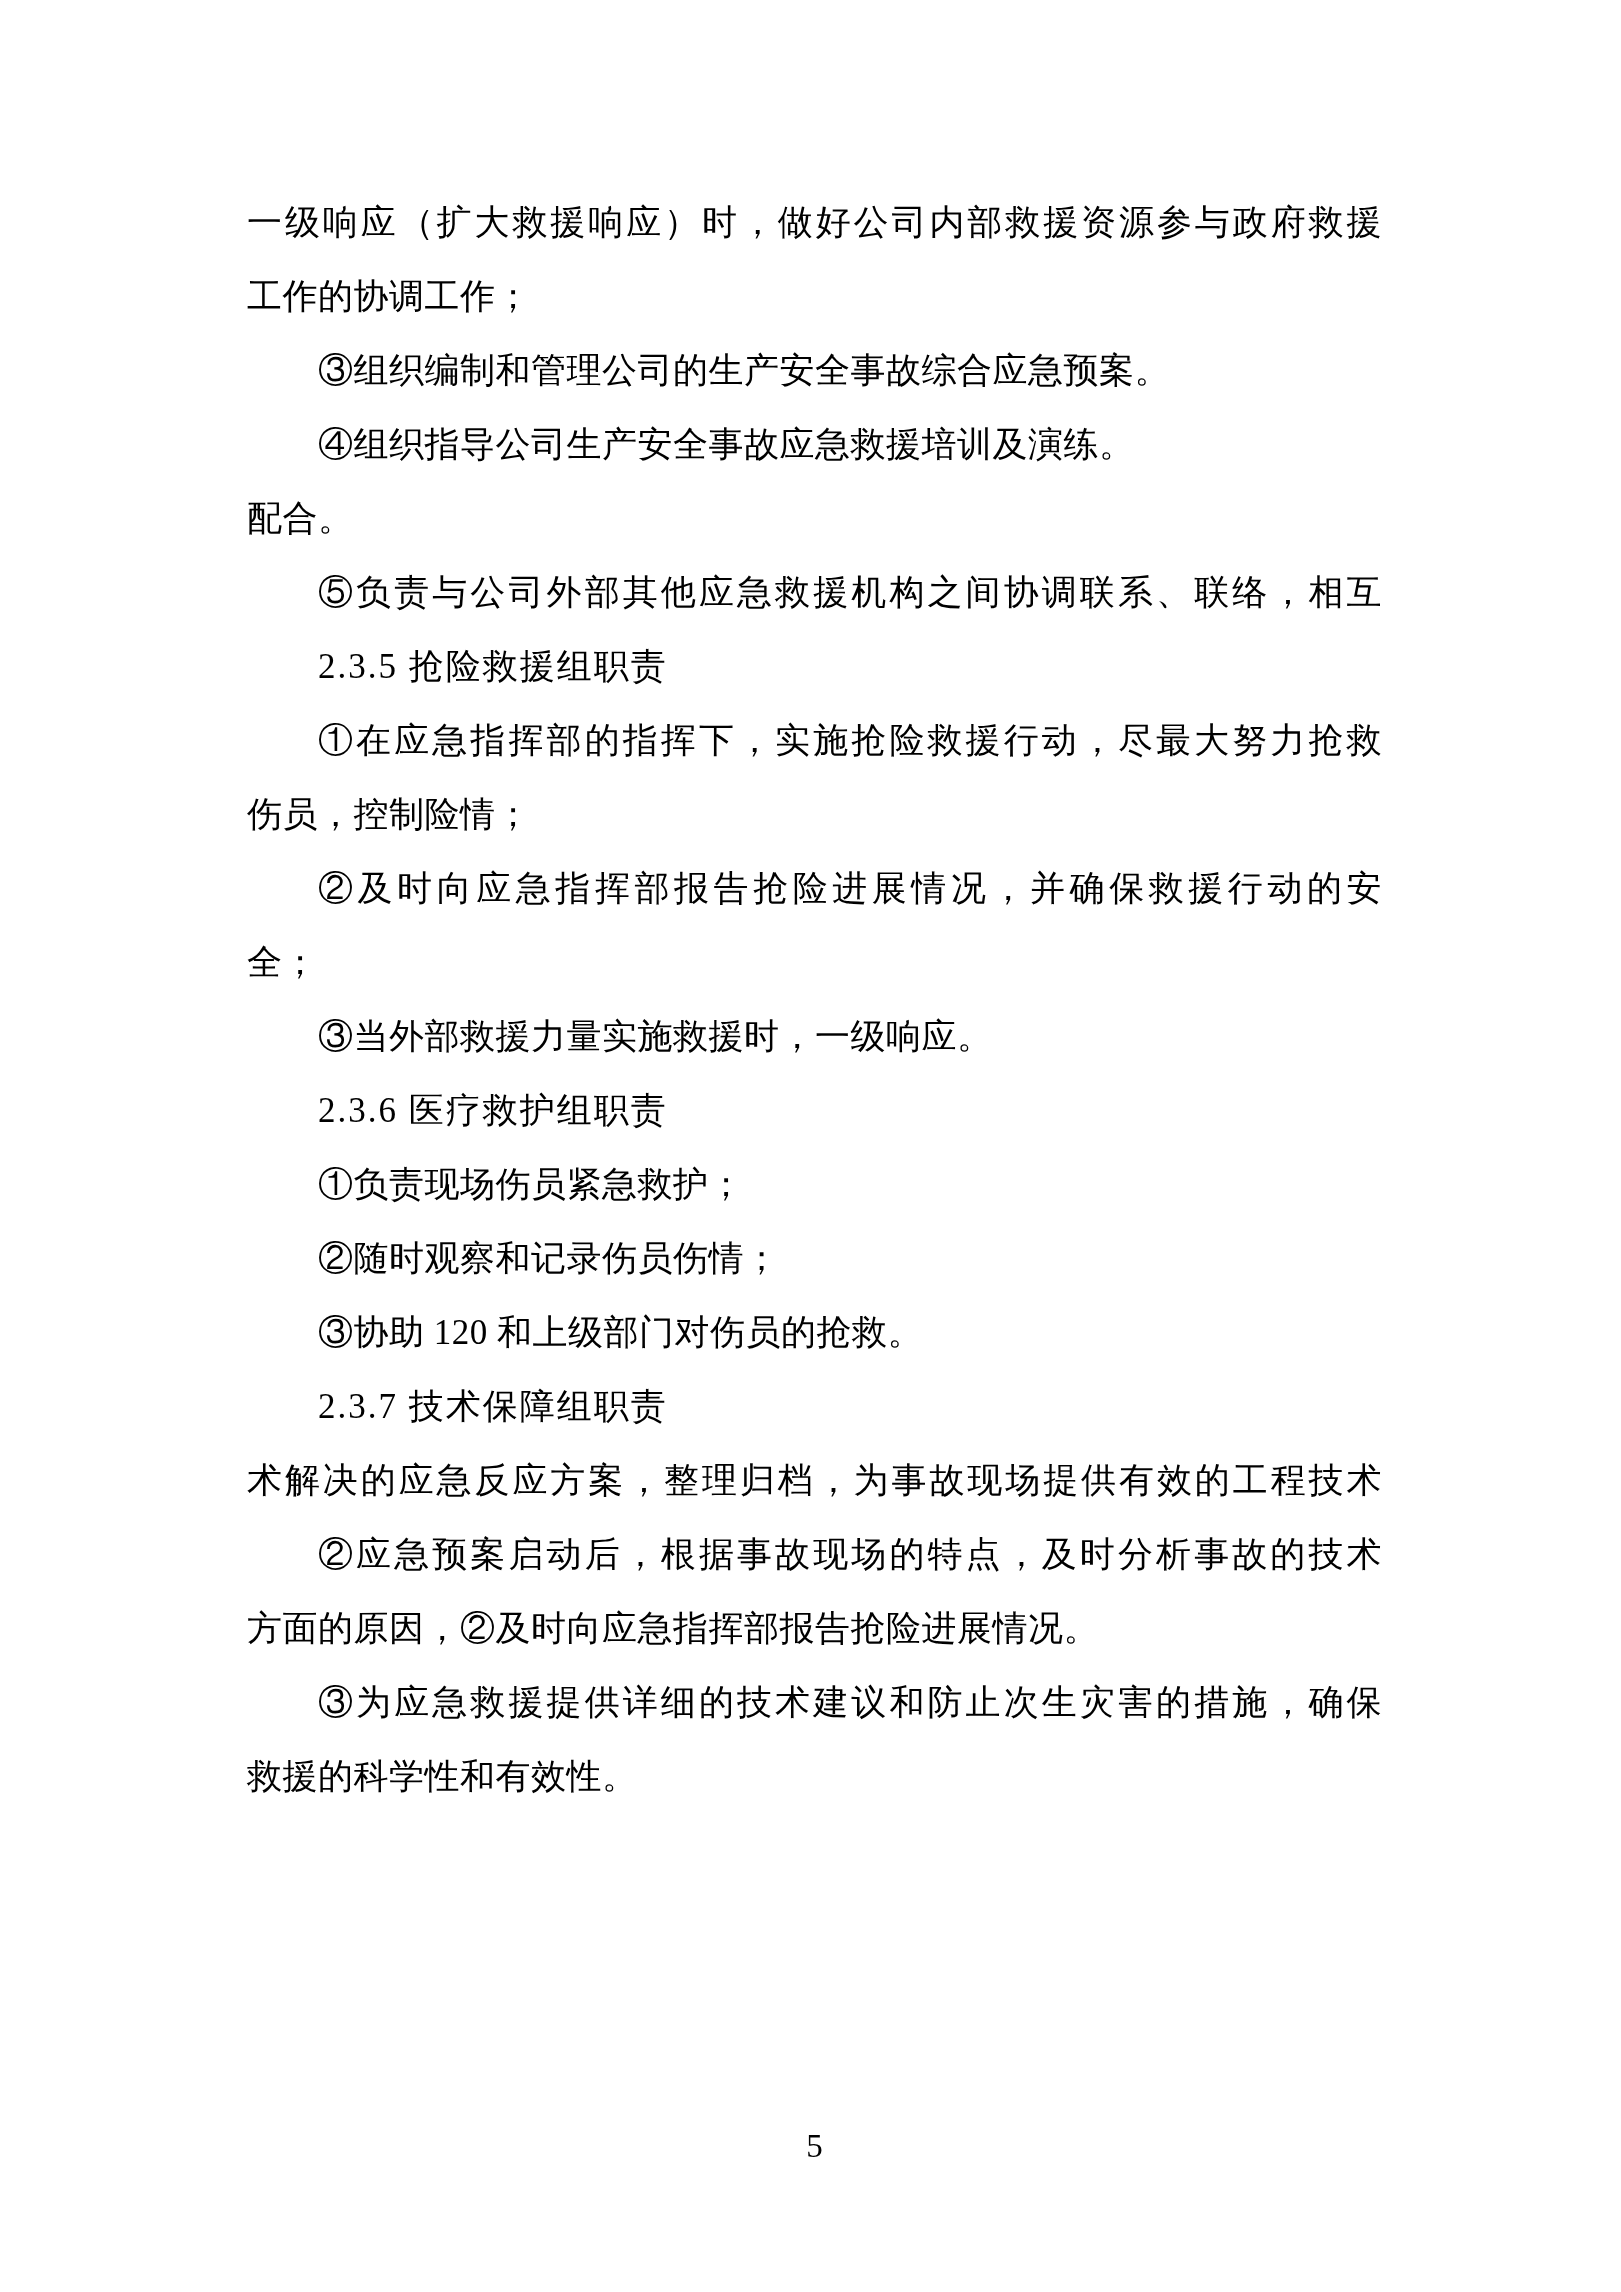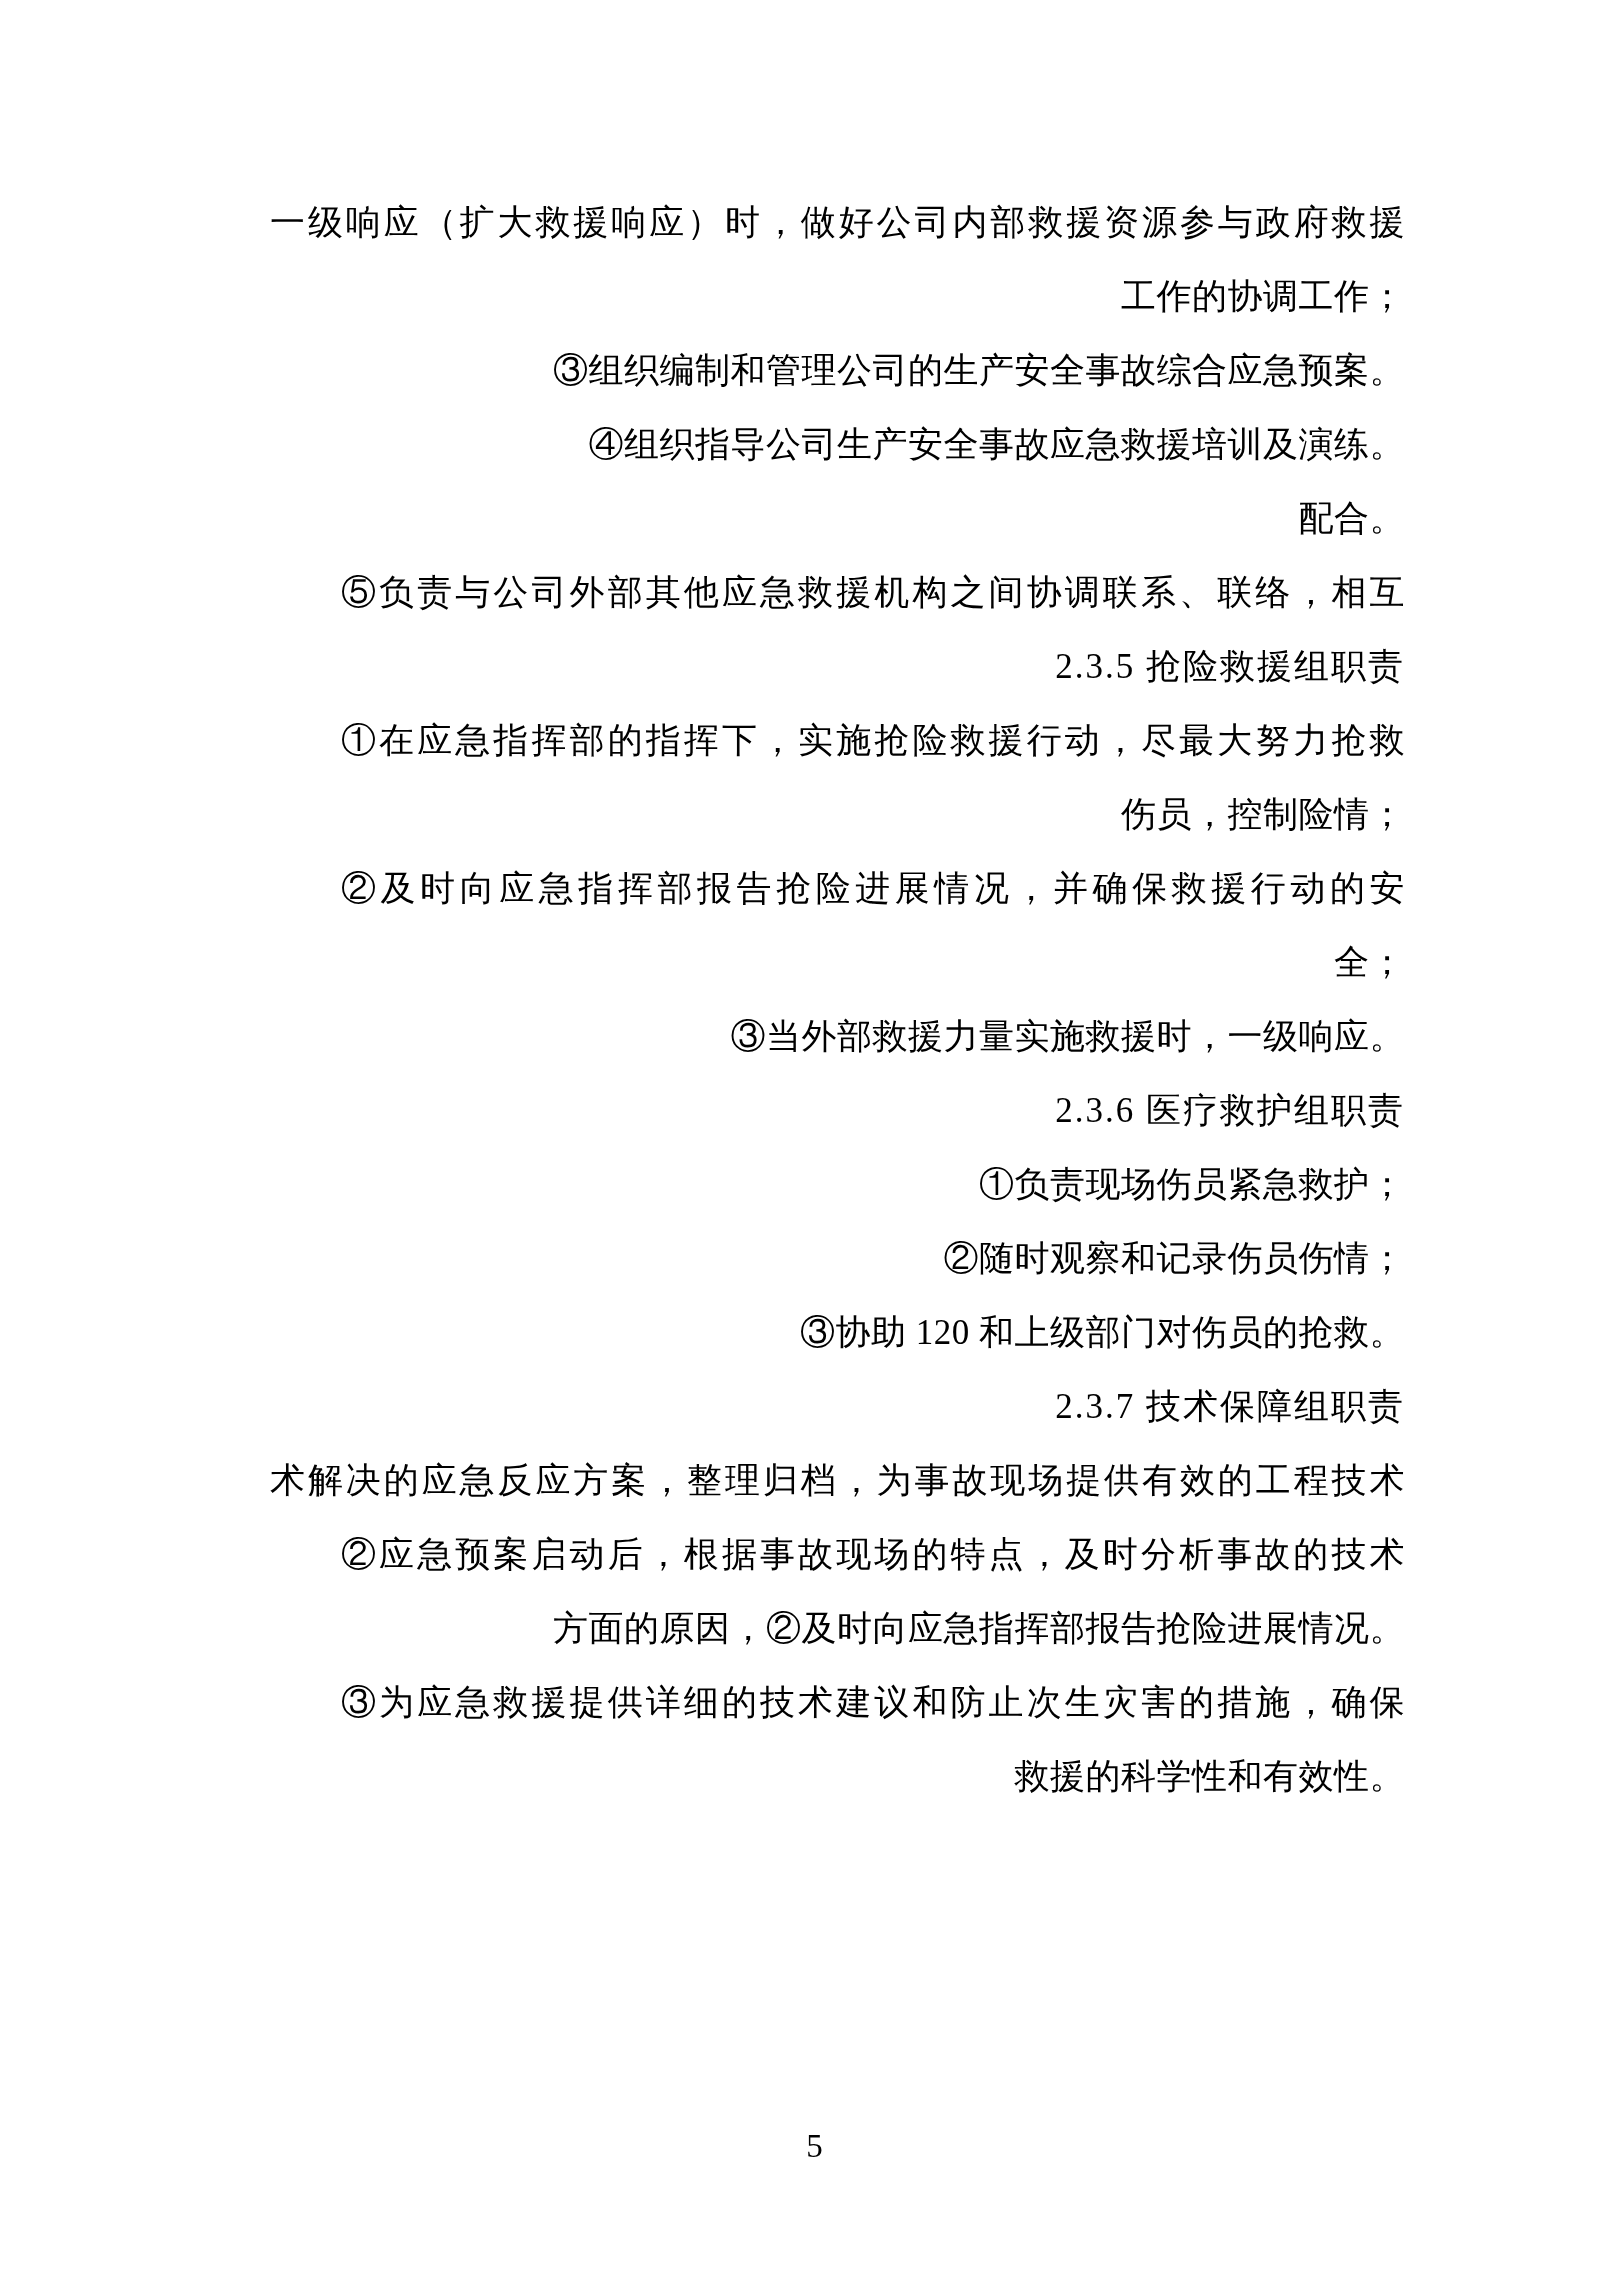--- a/index.html
+++ b/index.html
@@ -14,29 +14,27 @@
     background: #ffffff;
     color: #000000;
     font-family: "Liberation Serif", "DejaVu Serif", serif;
     overflow: hidden;
   }
   .content {
     position: absolute;
     left: 247px;
     top: 186px;
     width: 1135px;
-    margin-left: 23px;
   }
   .line {
     height: 74px;
     line-height: 74px;
     font-size: 35px;
     white-space: pre;
     letter-spacing: 0.5px;
-    text-align: right;
   }
   .line.indent {
     padding-left: 71px;
   }
   .line.justify {
     white-space: normal;
     text-align: justify;
     text-align-last: justify;
   }
   .line.heading {

